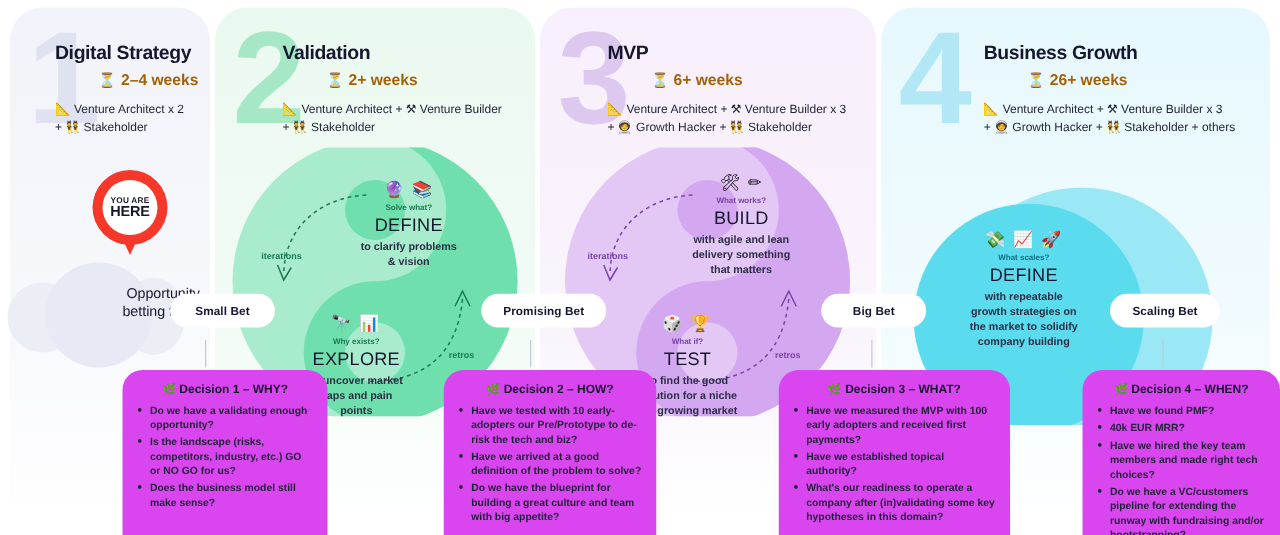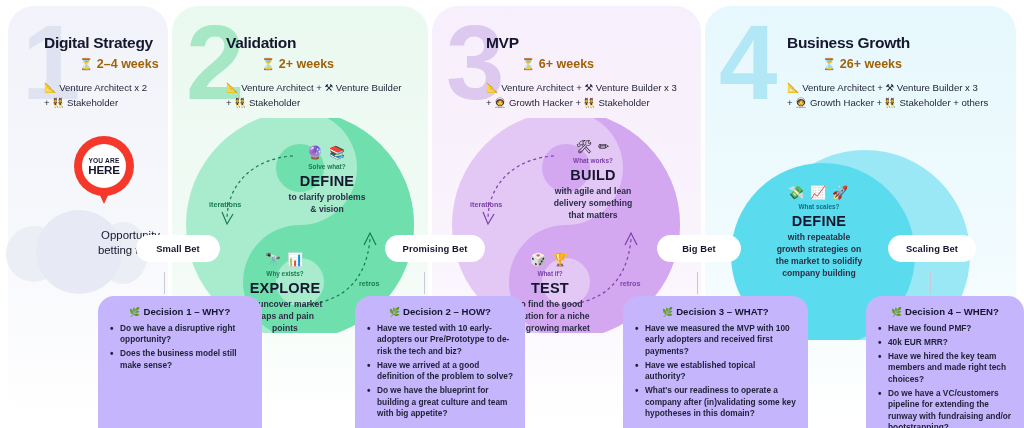--- a/index.html
+++ b/index.html
@@ -49,32 +49,32 @@
   #pin .tail { position:absolute; left:18px; top:42px; width:24px; height:26px; background:#f6382b;
     clip-path:polygon(0 0, 100% 0, 50% 100%); }
   #pin .hole { position:absolute; left:8px; top:8px; width:44px; height:44px; border-radius:50%; background:#ffffff;
     display:flex; flex-direction:column; align-items:center; justify-content:center; }
   #pin .t1 { font-size:6.6px; font-weight:700; color:#16172e; letter-spacing:.2px; }
   #pin .t2 { font-size:11.6px; font-weight:700; color:#16172e; letter-spacing:-.2px; line-height:1; }
 
   .blk { position:absolute; text-align:center; }
   .blk .icons { font-family:"DejaVu Sans", sans-serif; font-size:13px; line-height:1; letter-spacing:1px; }
   .blk .q { font-size:6.4px; font-weight:700; margin-top:4px; }
-  .blk .ttl { font-size:14.5px; font-weight:700; color:#16172e; letter-spacing:.2px; margin-top:3px; }
+  .blk .ttl { font-size:14.5px; font-weight:400; color:#16172e; letter-spacing:.2px; margin-top:3px; }
   .blk .desc { font-size:8.6px; font-weight:600; color:#2b2d45; line-height:1.38; margin-top:3px; }
 
   .loop-lbl { position:absolute; font-size:7.2px; font-weight:700; }
 
   
   .pill { position:absolute; height:27px; background:#ffffff; border-radius:14px;
     display:flex; align-items:center; justify-content:center;
     font-size:9.4px; font-weight:700; color:#16172e; letter-spacing:.1px; }
 
   
-  .dcard { position:absolute; background:#c4b5fd; border-radius:16px 16px 0 0; padding:10px 11px 0 11px; }
+  .dcard { position:absolute; background:#d946ef; border-radius:16px 16px 0 0; padding:10px 11px 0 11px; }
   .dhead { font-size:9.6px; font-weight:700; color:#16172e; text-align:center; margin-bottom:6px; white-space:nowrap; }
   .dhead .emo { font-size:9px; }
   .dlist { list-style:none; }
   .dlist li { position:relative; padding-left:11px; font-size:8.3px; font-weight:600;
     color:#1e2034; line-height:1.38; margin-bottom:2.5px; }
   .dlist li:before { content:"•"; position:absolute; left:1px; top:-1px; font-size:10px; color:#1e2034; }
 
   
   .tick { position:absolute; width:1px; background:#c8c9d6; }
 </style>
@@ -289,21 +289,22 @@
   <div class="tick" style="left:424px; top:272px; height:22px;"></div>
   <div class="tick" style="left:697px; top:272px; height:22px;"></div>
   <div class="tick" style="left:930px; top:272px; height:22px;"></div>
 
   <div class="dcard" style="left:98px;  top:296px; width:164px; height:132px;">
     <div class="dhead">
       <span class="emo">🌿</span>
       <span>Decision 1 – WHY?</span>
     </div>
     <ul class="dlist">
-      <li>Do we have a disruptive right opportunity?</li>
+      <li>Do we have a validating enough opportunity?</li>
+      <li>Is the landscape (risks, competitors, industry, etc.) GO or NO GO for us?</li>
       <li>Does the business model still make sense?</li>
     </ul>
   </div>
 
   <div class="dcard" style="left:355px; top:296px; width:170px; height:132px;">
     <div class="dhead">
       <span class="emo">🌿</span>
       <span>Decision 2 – HOW?</span>
     </div>
     <ul class="dlist">

